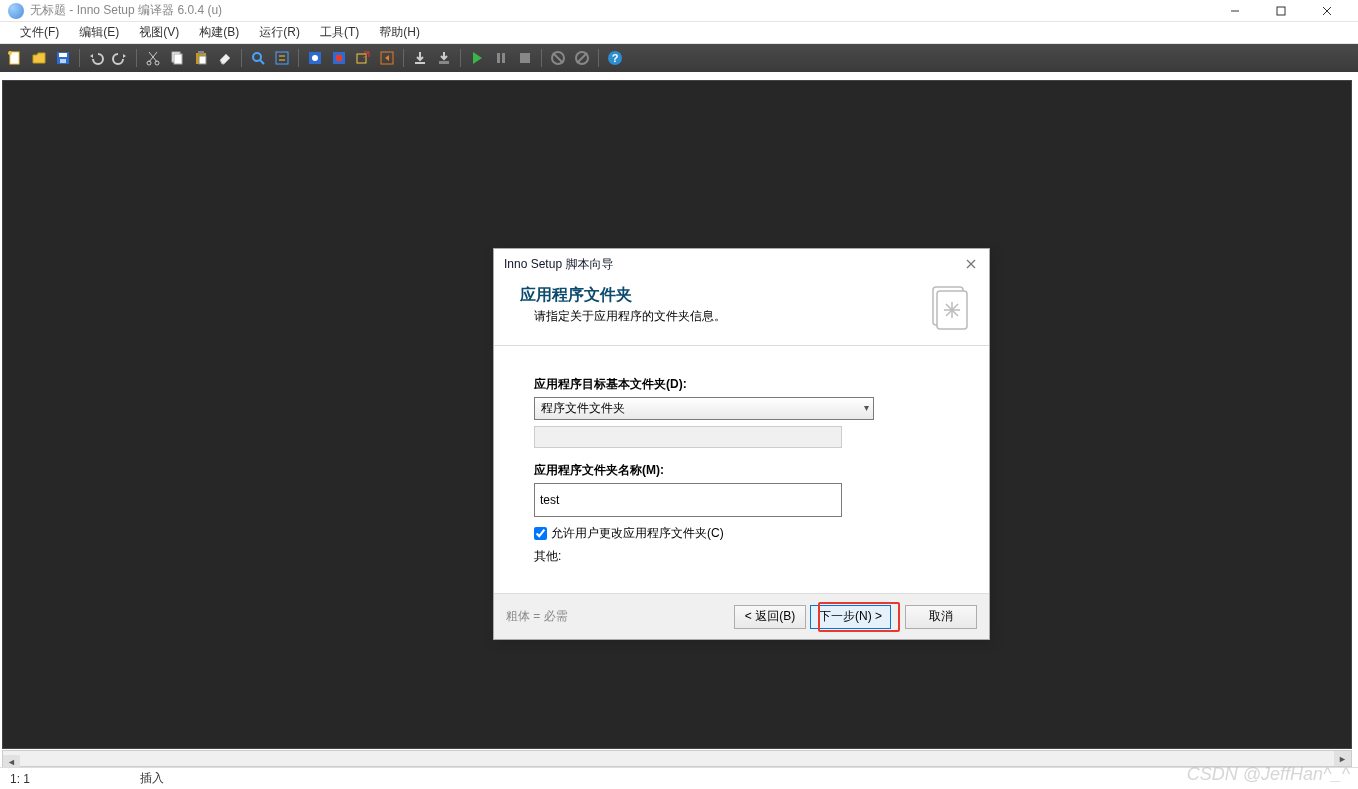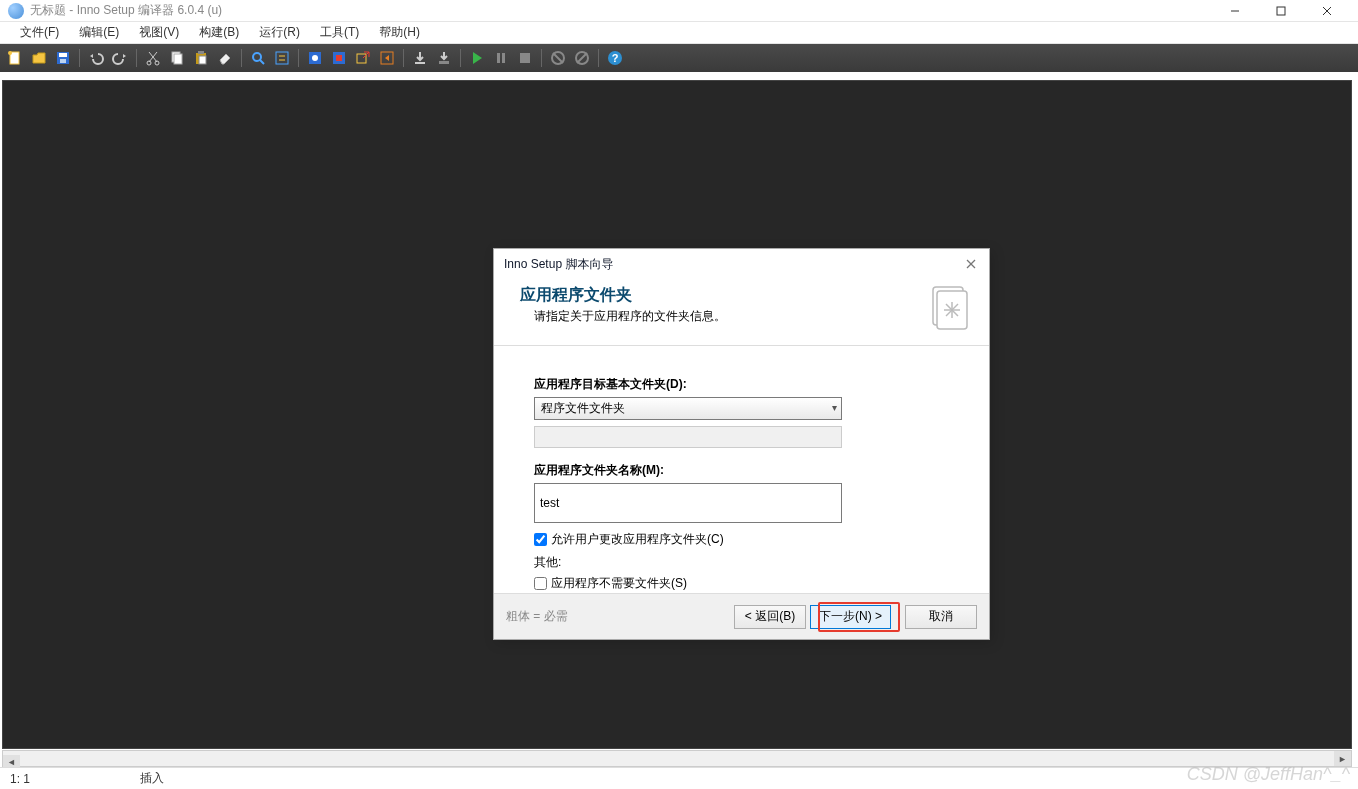--- a/index.html
+++ b/index.html
@@ -40,24 +40,24 @@
   .dialog { position: absolute; left: 493px; top: 248px; width: 497px; height: 392px; background: #fff; border: 1px solid #aaa; box-shadow: 3px 3px 12px rgba(0,0,0,.15); }
   .dlg-title { height: 30px; display: flex; align-items: center; padding: 0 10px; color: #0f172a; font-size: 12px; }
   .dlg-close { position: absolute; right: 4px; top: 4px; width: 28px; height: 22px; display: flex; align-items: center; justify-content: center; color: #777; font-size: 14px; }
   .dlg-header { padding: 6px 20px 14px 26px; display: flex; align-items: flex-start; }
   .dlg-header .texts { flex: 1; }
   .dlg-header .h1 { font-size: 16px; font-weight: bold; color: #0c4a6e; }
   .dlg-header .h2 { font-size: 12px; color: #000; padding-left: 14px; margin-top: 2px; }
   .dlg-header .hicon { width: 42px; height: 46px; margin-left: 8px; }
   .dlg-body { border-top: 1px solid #ddd; background: #fff; padding: 14px 40px 10px 40px; font-size: 12px; }
   .fld-label { font-weight: bold; margin-top: 16px; margin-bottom: 4px; }
-  .select { width: 308px; height: 23px; border: 1px solid #7a7a7a; background: linear-gradient(#fff,#e9e9e9); display: flex; align-items: center; padding: 0 6px; font-size: 12px; position: relative; }
+  .select { width: 340px; height: 23px; border: 1px solid #7a7a7a; background: linear-gradient(#fff,#e9e9e9); display: flex; align-items: center; padding: 0 6px; font-size: 12px; position: relative; }
   .select .chev { position: absolute; right: 4px; top: 4px; font-size: 10px; color: #555; }
   .readonly { width: 308px; height: 22px; border: 1px solid #ccc; background: #f0f0f0; margin-top: 6px; }
-  .tinput { width: 308px; height: 40px; border: 1px solid #7a7a7a; padding: 2px 5px; font-size: 12px; outline: none; }
+  .tinput { width: 308px; height: 34px; border: 1px solid #7a7a7a; padding: 2px 5px; font-size: 12px; outline: none; }
   .chk-row { display: flex; align-items: center; margin-top: 8px; gap: 4px; }
   .chk { width: 13px; height: 13px; }
   .other-lbl { margin-top: 6px; }
 
   .dlg-footer { position: absolute; left: 0; right: 0; bottom: 0; height: 46px; background: #f0f0f0; border-top: 1px solid #ddd; display: flex; align-items: center; padding: 0 12px; }
   .req { color: #888; font-size: 12px; flex: 1; }
   .dbtn { min-width: 72px; height: 24px; border: 1px solid #adadad; background: linear-gradient(#f8f8f8,#e9e9e9); font-size: 12px; padding: 0 8px; margin-left: 4px; cursor: default; }
   .dbtn.primary { border: 1px solid #0078d7; background: #e5f1fb; }
   .highlight-next { position: absolute; right: 89px; bottom: 7px; width: 82px; height: 30px; border: 2.5px solid #e63b2e; border-radius: 2px; pointer-events: none; }
 
@@ -300,24 +300,20 @@
     <div class="fld-label" style="margin-top:14px">应用程序文件夹名称(M):</div>
     <input class="tinput" value="test" style="">
 
     <div class="chk-row">
       <input type="checkbox" class="chk" checked="" style="">
       <span>允许用户更改应用程序文件夹(C)</span>
     </div>
 
     <div class="other-lbl">其他:</div>
 
-    <div class="chk-row" style="margin-top:4px">
-      <input type="checkbox" class="chk" style="">
-      <span>应用程序不需要文件夹(S)</span>
-    </div>
   </div>
 
   <div class="dlg-footer">
     <div class="req">粗体 = 必需</div>
     <button class="dbtn">&lt; 返回(B)</button>
     <button class="dbtn primary">下一步(N) &gt;</button>
     <button class="dbtn" style="margin-left:14px">取消</button>
   </div>
   <div class="highlight-next"></div>
 </div>

